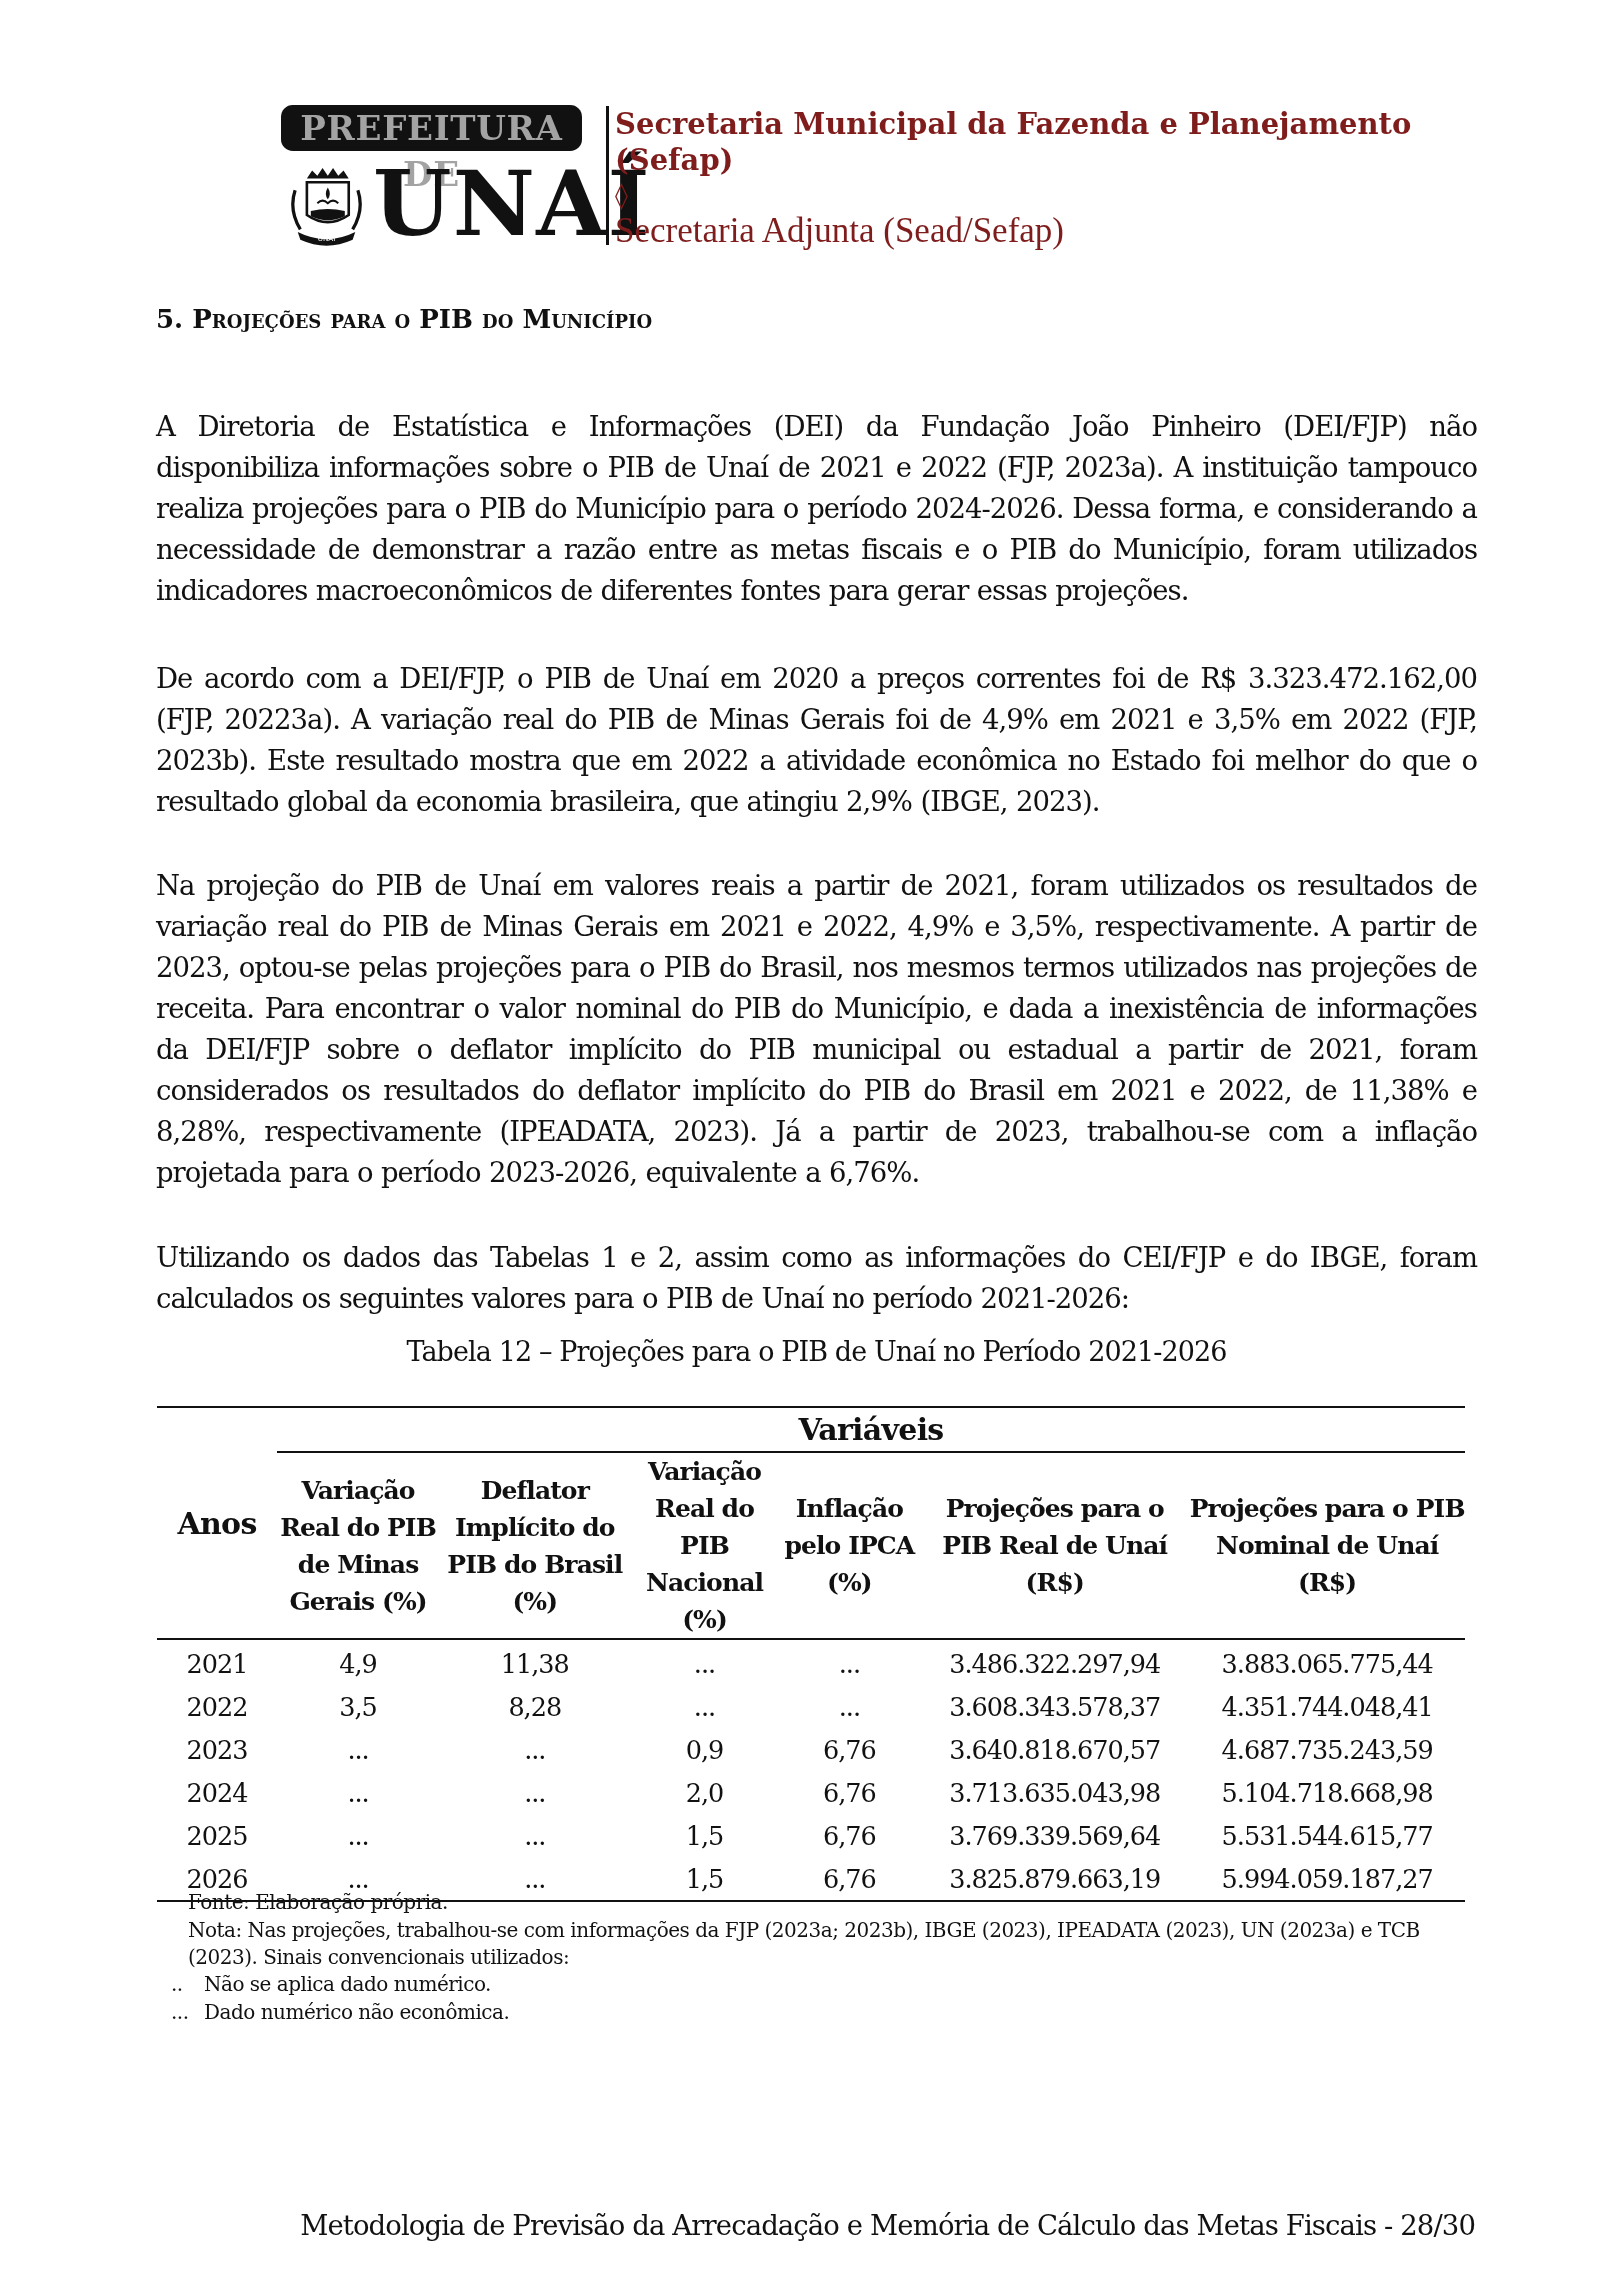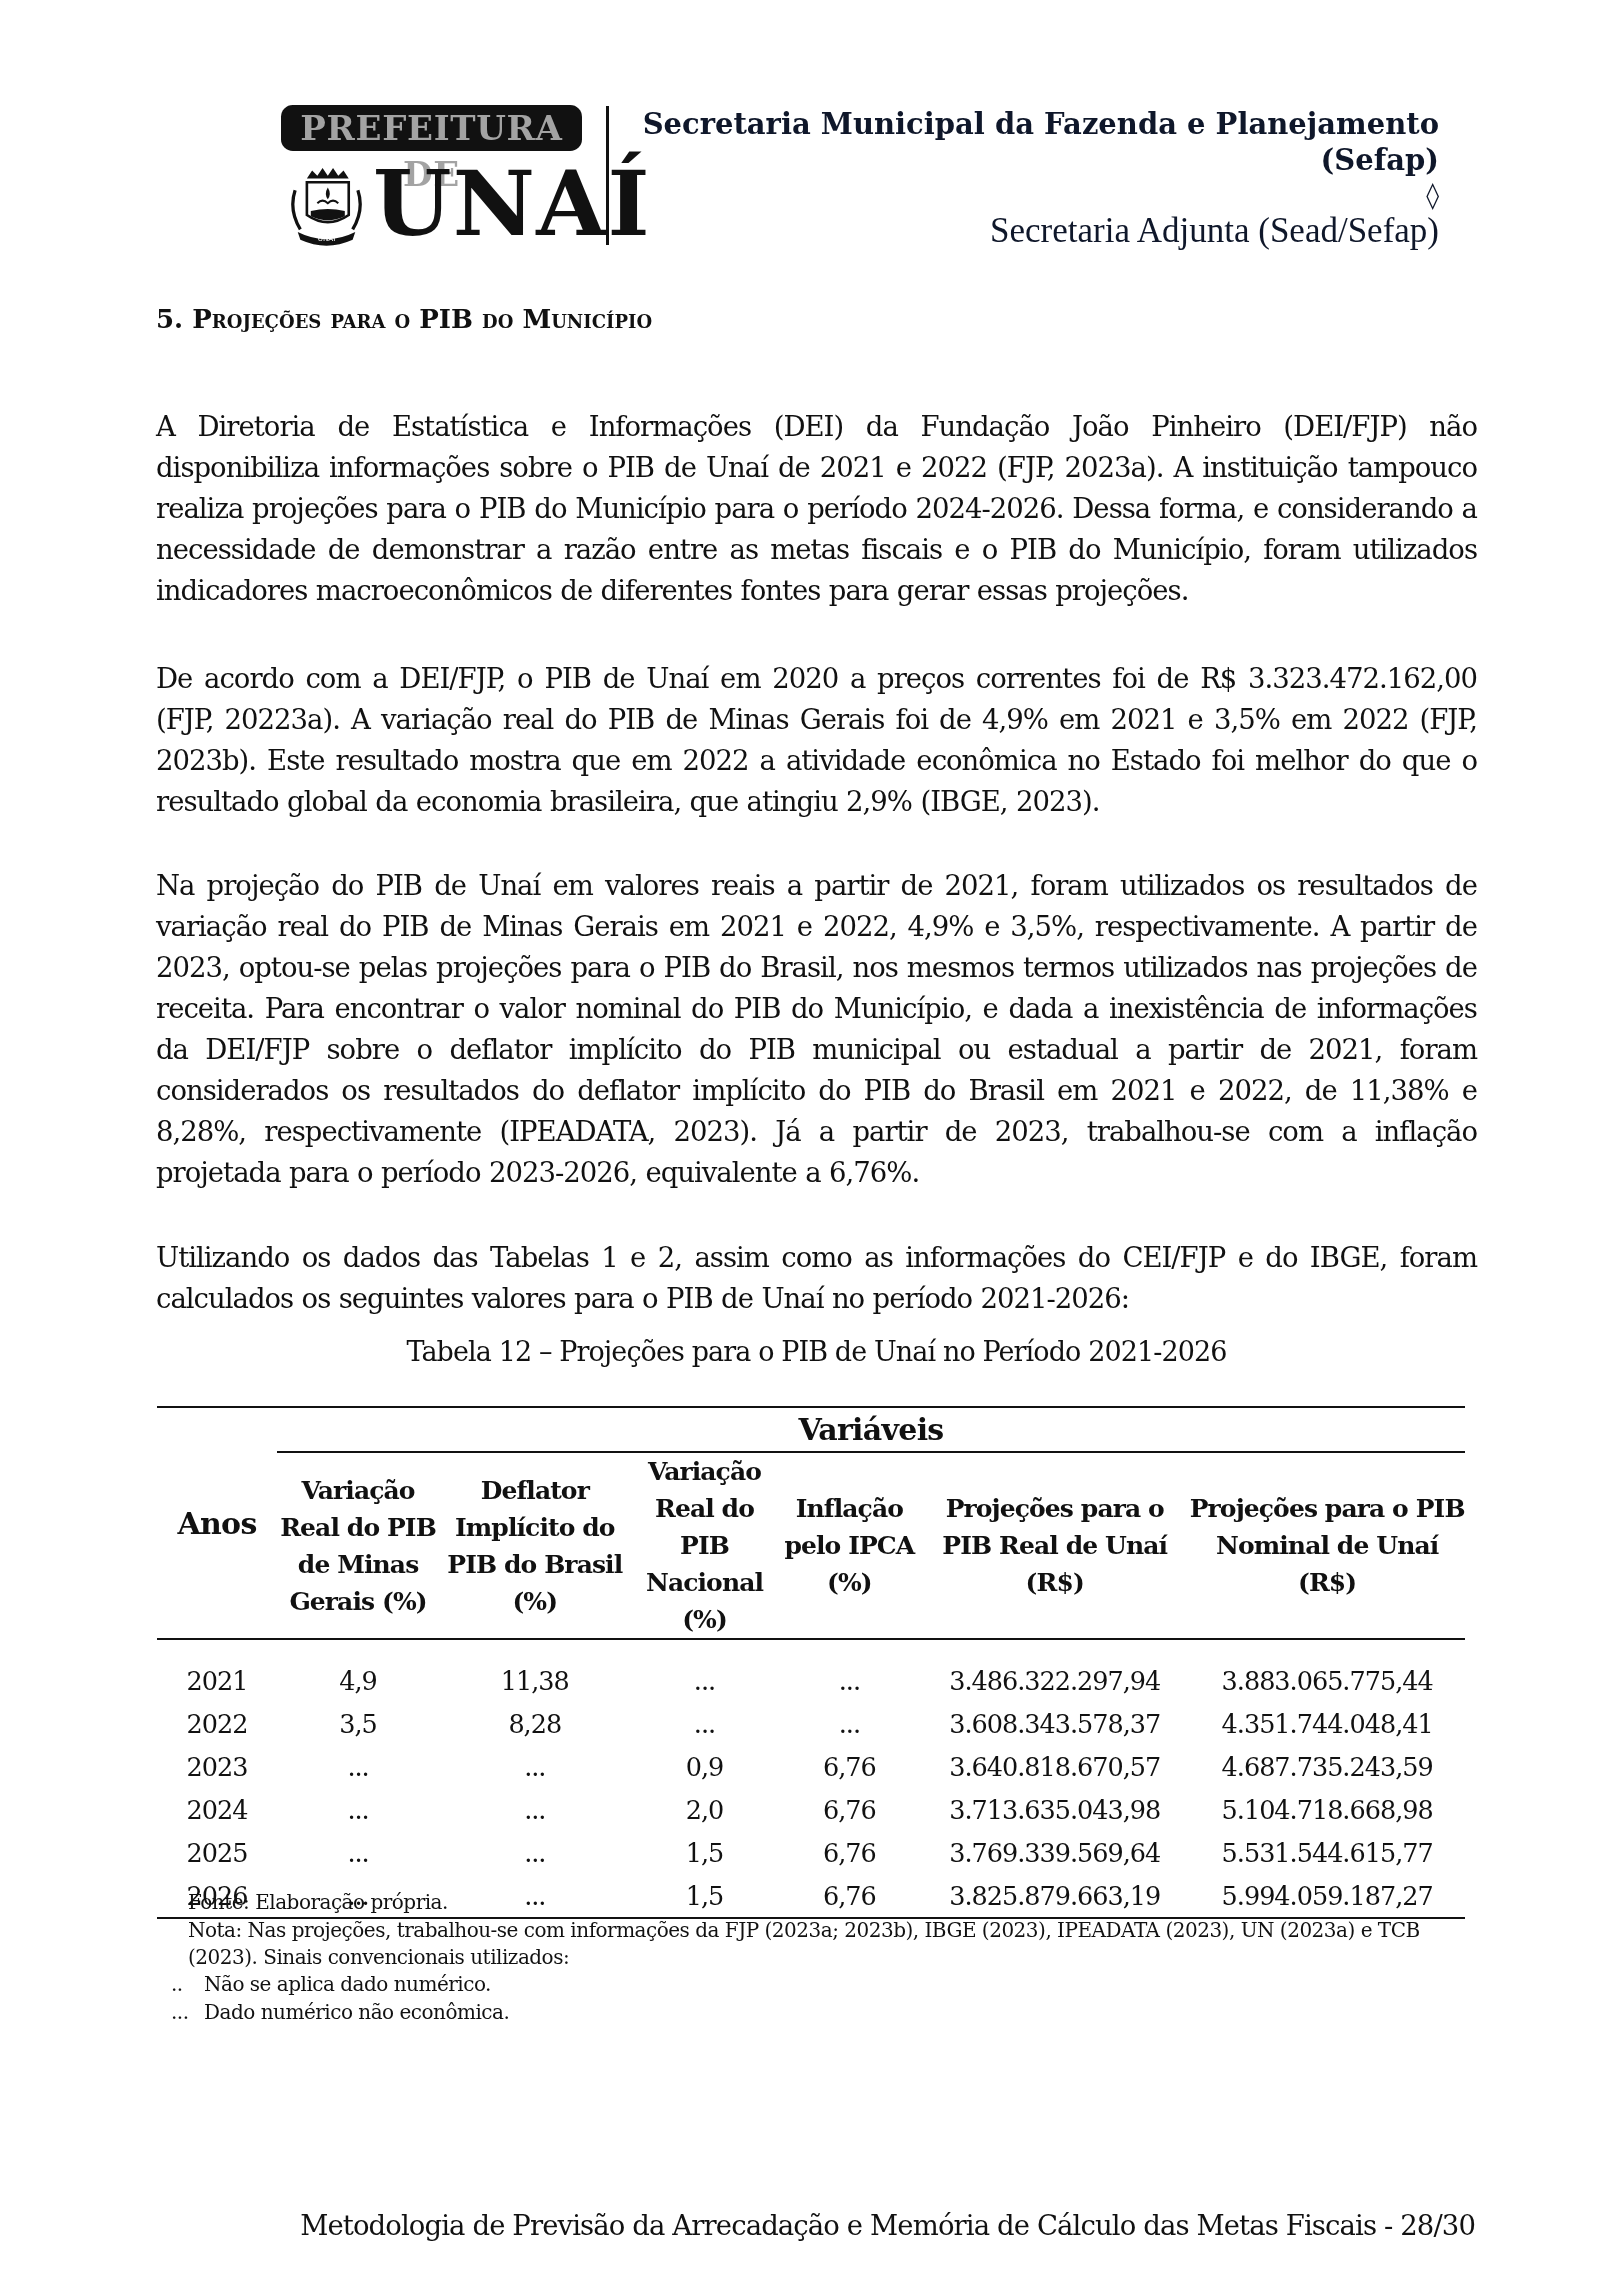--- a/index.html
+++ b/index.html
@@ -6,21 +6,21 @@
   body { width:1622px; height:2295px; position:relative; overflow:hidden; color:#111; font-family:"DejaVu Serif", serif; }
   .abs { position:absolute; }
 
   
   #logo-box { left:281px; top:105px; width:301px; height:46px; background:#111; border-radius:11.8px; color:#a3a3a3;
     font-family:"DejaVu Serif", serif; font-weight:bold; font-size:34px; line-height:46px; text-align:center; letter-spacing:0.7px; }
   #crest { left:287px; top:164px; width:79px; height:85px; }
   #logo-unai { left:373px; top:157px; width:209px; height:92px; font-family:"DejaVu Serif", serif; font-weight:bold;
     font-size:90px; line-height:92px; letter-spacing:1.3px; color:#111; }
   #header-divider { left:606px; top:106px; width:2.6px; height:139px; background:#111; }
-  .hdr-line { left:615px; width:824px; text-align:right; font-family:"DejaVu Serif", serif; color:#0f172a; }
+  .hdr-line { left:615px; width:824px; text-align:left; font-family:"DejaVu Serif", serif; color:#7f1d1d; }
   #hdr-1 { top:105px; font-size:29px; font-weight:bold; line-height:39px; }
   #hdr-2 { top:141px; font-size:29px; font-weight:bold; line-height:39px; }
   #hdr-3 { top:181px; font-size:26px; line-height:29px; }
   #hdr-4 { top:211px; font-size:35px; line-height:39px;font-family:Liberation Serif, serif; }
 
   
   #section-title { left:156px; top:302px; font-size:26px; font-weight:bold; line-height:35px; font-variant:small-caps; }
 
   
   .para { left:156px; width:1321px; font-size:27.5px; line-height:41px; text-align:justify; font-family:"DejaVu Serif", serif; letter-spacing:-1px; word-spacing:0.7px;margin-top:28px; }
@@ -32,21 +32,21 @@
   #table-caption { left:156px; width:1321px; top:1332px; text-align:center; font-size:27px; line-height:39px; letter-spacing:-0.9px; }
 
   
   #data-table { left:157px; top:1406px; width:1308px; border-collapse:collapse; font-family:"DejaVu Serif", serif; }
   #data-table th, #data-table td { padding:0; text-align:center; }
   #data-table thead tr.group th { border-top:2.6px solid #111; height:43px; font-size:30px; font-weight:bold; letter-spacing:-0.7px; }
   #data-table thead tr.group th.variaveis { border-bottom:2.6px solid #111; }
   #data-table thead tr.cols th { height:164px; font-size:25px; font-weight:bold; line-height:37px; vertical-align:middle; letter-spacing:-0.9px; border-bottom:2.6px solid #111; }
   #data-table th.anos { border-bottom:2.6px solid #111; font-size:25px; font-weight:bold; letter-spacing:-0.7px; }
   #data-table tbody td { height:43px; font-size:25.5px; letter-spacing:-1px; }
-  #data-table tbody tr:first-child td { padding-top:19px; }
+  #data-table tbody tr:first-child td { padding-top:2px; }
   #data-table tbody tr:last-child td { border-bottom:2.6px solid #111; }
 
   
   .note { left:188px; width:1308px; font-size:20px; line-height:27px; letter-spacing:-0.5px; }
   #note-source { top:1889px; }
   #note-text { top:1917px; width:1295px; }
   .legend-item { left:171px; font-size:20px; line-height:27px; letter-spacing:-0.5px; }
   .legend-item .sym { display:inline-block; width:33px; }
   #legend-1 { top:1971px; }
   #legend-2 { top:1999px; }

